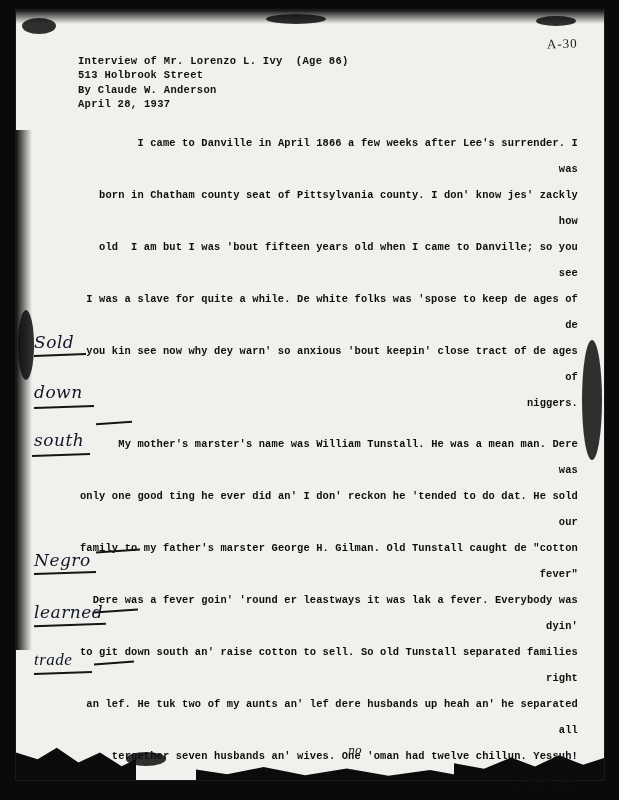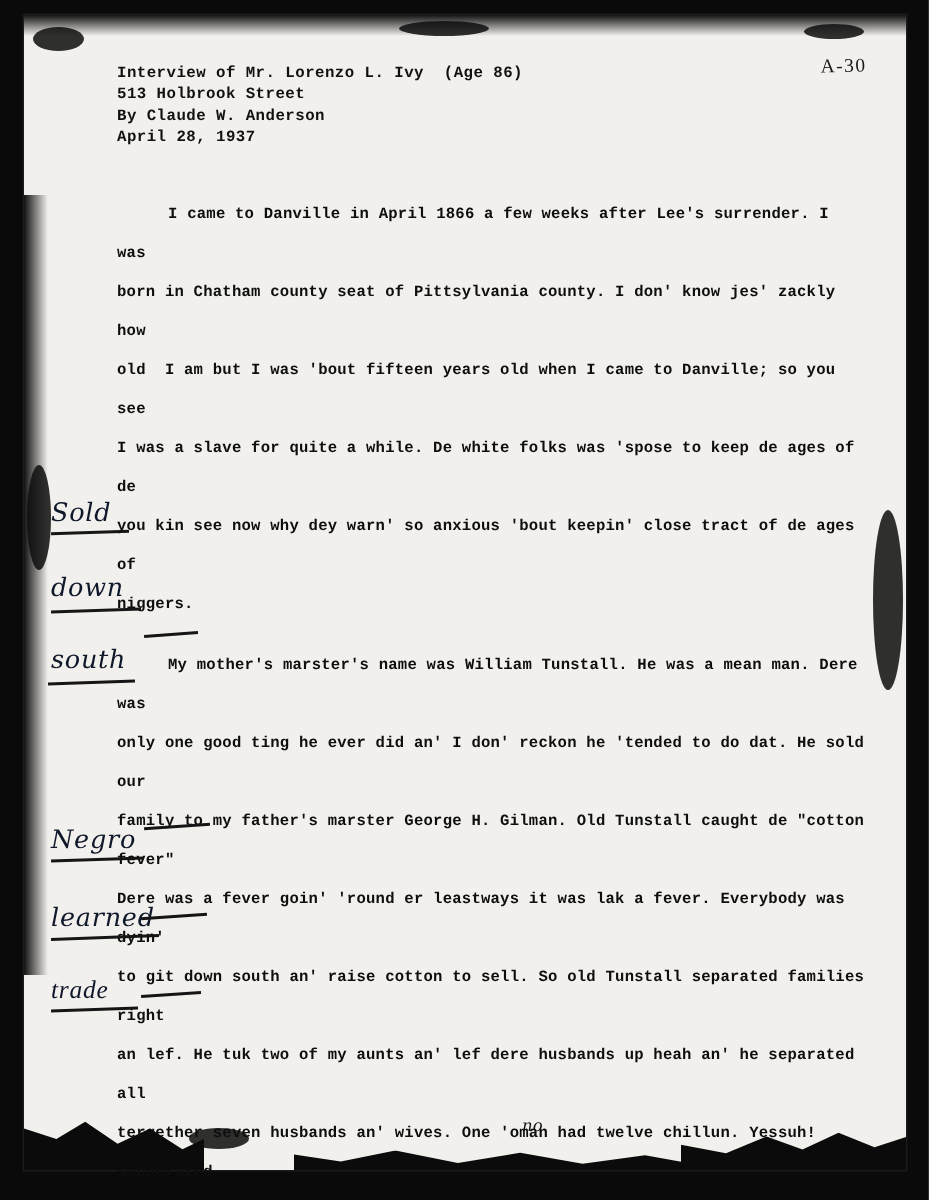--- a/index.html
+++ b/index.html
@@ -38,21 +38,21 @@
     top: 26px;
     font-family: "Liberation Serif", serif;
     font-size: 13px;
     color: #1b1b1b;
     letter-spacing: 1px;
     transform: rotate(-1.5deg);
   }
   #header-block {
     position: absolute;
     left: 62px;
-    top: 32px;
+    top: 44px;
     font-size: 10.5px;
     line-height: 14.4px;
     color: #111;
     letter-spacing: .3px;
     font-weight: bold;
   }
   #header-block div {
     white-space: pre;
   }
   #body-block {
@@ -65,20 +65,21 @@
     letter-spacing: .15px;
   }
   .para {
     margin-bottom: 15px;
   }
   .para p {
     margin: 0 0 0 0;
     line-height: 26px;
     white-space: pre-wrap;
     font-weight: bold;
+    text-align: right;
   }
   .para p.indent {
     text-indent: 34px;
   }
   
   .margin-note {
     position: absolute;
     font-family: "DejaVu Serif", serif;
     font-style: italic;
     font-size: 17px;

